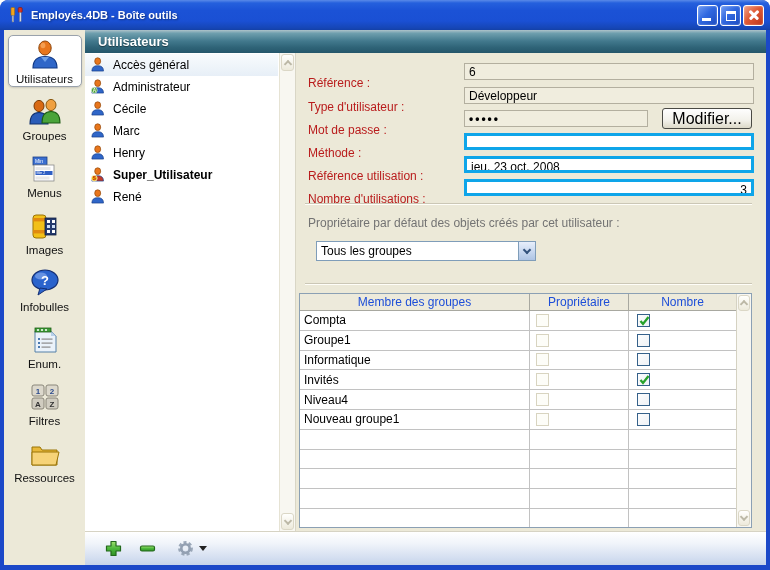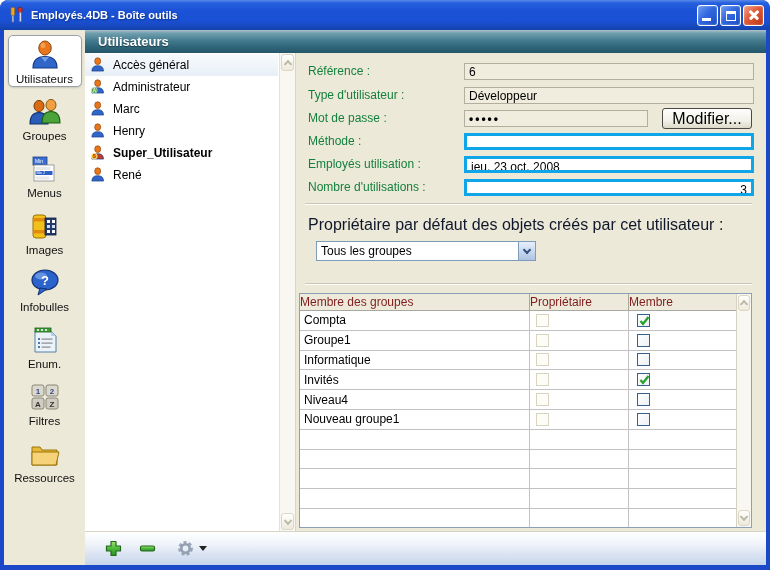--- a/index.html
+++ b/index.html
@@ -53,41 +53,41 @@
   .sbtn{position:absolute;left:1px;right:1px;height:17px;border:1px solid #dbd7c6;border-radius:3px;
     background:linear-gradient(180deg,#fffffd,#edeadb);}
   .sbtn.up{top:1px;} .sbtn.down{bottom:1px;}
   .chev{position:absolute;left:50%;top:50%;width:6px;height:6px;border-left:2px solid #bcb8a6;border-top:2px solid #bcb8a6;}
   .chev.up{transform:translate(-50%,-30%) rotate(45deg);}
   .chev.down{transform:translate(-50%,-70%) rotate(225deg);}
 
   
   .form-panel{position:absolute;left:212px;top:0;right:0;bottom:0;background:#ece9d8;}
   .frow{position:absolute;left:0;right:0;height:17px;}
-  .flabel{position:absolute;left:11px;top:0;font-size:12px;color:#15803d;line-height:17px;white-space:nowrap;}
+  .flabel{position:absolute;left:11px;top:12px;font-size:12px;color:#b91c1c;line-height:17px;white-space:nowrap;}
   .field{position:absolute;left:167px;top:0;height:17px;font-size:12px;line-height:15px;padding:1px 4px 0;
     background:#fff;border:3px solid #0ea5e9;color:#000;white-space:nowrap;overflow:hidden;}
   .field.disabled{background:#f0edde;border:1px solid #b3af9f;}
   .field.wide{width:290px;}
   .field.pw{width:184px;font-weight:bold;letter-spacing:2px;}
   .field.num{text-align:right;}
   .xp-btn{position:absolute;top:-2px;right:14px;width:90px;height:21px;background:linear-gradient(180deg,#fefefe,#f2f1ea 60%,#dcd9c8);
     border:1px solid #4a4a44;border-radius:3px;font-size:16px;color:#000;text-align:center;line-height:19px;cursor:pointer;}
   .divider{position:absolute;left:8px;right:14px;height:2px;border-top:1px solid #cbc7b6;border-bottom:1px solid #fffef8;}
-  .owner-label{position:absolute;left:11px;top:163px;font-size:16px;color:#0f172a;white-space:nowrap;}
+  .owner-label{position:absolute;left:11px;top:163px;font-size:12px;color:#737373;white-space:nowrap;}
   .combo{position:absolute;left:19px;top:188px;width:220px;height:20px;background:#fff;border:1px solid #7f9db9;cursor:pointer;}
   .combo-text{position:absolute;left:4px;top:1px;font-size:12px;line-height:17px;color:#000;}
   .combo-btn{position:absolute;right:0;top:0;bottom:0;width:17px;border-left:1px solid #7f9db9;
     background:linear-gradient(180deg,#e8effb,#c4d5ee 60%,#aec4e4);display:flex;align-items:center;justify-content:center;}
   .combo-chev{width:6px;height:6px;border-left:2px solid #33527c;border-top:2px solid #33527c;transform:rotate(225deg);margin-top:-3px;}
 
   
   .gtable{position:absolute;left:2px;top:240px;right:14px;bottom:3px;background:#fff;border:1px solid #8ba0b4;overflow:hidden;}
   .g-head{display:flex;height:17px;background:#edeadb;border-bottom:1px solid #a8a8a0;}
-  .g-head .hc{font-size:12px;color:#7f1d1d;text-align:left;line-height:17px;border-right:1px solid #a8a8a0;overflow:hidden;white-space:nowrap;}
+  .g-head .hc{font-size:12px;color:#1d4ed8;text-align:center;line-height:17px;border-right:1px solid #a8a8a0;overflow:hidden;white-space:nowrap;}
   .hc.c1{width:230px;} .hc.c2{width:99px;} .hc.c3{flex:1;margin-right:15px;border-right:none;}
   .g-body{position:absolute;left:0;top:17px;right:15px;bottom:0;text-align:center;}
   .g-row{display:flex;height:19.8px;border-bottom:1px solid #c2c2c2;}
   .g-row .c{border-right:1px solid #c2c2c2;display:flex;align-items:center;}
   .c.c1{width:230px;padding-left:4px;font-size:12px;color:#000;white-space:nowrap;overflow:hidden;}
   .c.c2{width:99px;padding-left:6px;} .c.c3{flex:1;padding-left:8px;border-right:none;}
   .cb{width:13px;height:13px;background:linear-gradient(135deg,#fdfdfd,#eef2f6);border:1px solid #35618a;position:relative;cursor:pointer;}
   .cb.dis{border-color:#d8d4c0;background:#fdfdf8;}
   .cb svg{position:absolute;left:0;top:-1px;}
   .gt-scroll{position:absolute;right:0;top:0;bottom:0;width:15px;background:#f8f7f1;border-left:1px solid #d5d2c2;}
@@ -287,20 +287,27 @@
                     <circle cx="4.6" cy="12" r="3.1" fill="#44a038" stroke="#fff" stroke-width="0.6"></circle>
                     <text x="4.6" y="13.8" font-size="5" text-anchor="middle" font-weight="bold" fill="#fffbe0" font-family="sans-serif">A</text>
                   </svg></span>
                 <span class="u-name">Administrateur</span>
               </div>
               <div class="u-row">
                 <span class="u-ic"><svg width="15" height="15" viewBox="0 0 16 16">
                     <ellipse cx="8.2" cy="4.4" rx="3.2" ry="3.6" fill="#e8761c" stroke="#8c4409" stroke-width="0.7"></ellipse>
                     <path d="M2 15 Q2 9.2 8.2 9.2 Q14.4 9.2 14.4 15 Z" fill="#2f66c8" stroke="#123a86" stroke-width="0.7"></path>
                   </svg></span>
+                <span class="u-name">Cécile</span>
+              </div>
+              <div class="u-row">
+                <span class="u-ic"><svg width="15" height="15" viewBox="0 0 16 16">
+                    <ellipse cx="8.2" cy="4.4" rx="3.2" ry="3.6" fill="#e8761c" stroke="#8c4409" stroke-width="0.7"></ellipse>
+                    <path d="M2 15 Q2 9.2 8.2 9.2 Q14.4 9.2 14.4 15 Z" fill="#2f66c8" stroke="#123a86" stroke-width="0.7"></path>
+                  </svg></span>
                 <span class="u-name">Marc</span>
               </div>
               <div class="u-row">
                 <span class="u-ic"><svg width="15" height="15" viewBox="0 0 16 16">
                     <ellipse cx="8.2" cy="4.4" rx="3.2" ry="3.6" fill="#e8761c" stroke="#8c4409" stroke-width="0.7"></ellipse>
                     <path d="M2 15 Q2 9.2 8.2 9.2 Q14.4 9.2 14.4 15 Z" fill="#2f66c8" stroke="#123a86" stroke-width="0.7"></path>
                   </svg></span>
                 <span class="u-name">Henry</span>
               </div>
               <div class="u-row bold">
@@ -343,21 +350,21 @@
           <div class="frow" style="top:57px;">
             <span class="flabel">Mot de passe :</span>
             <span class="field disabled pw">•••••</span>
             <span class="xp-btn">Modifier...</span>
           </div>
           <div class="frow" style="top:80px;">
             <span class="flabel">Méthode :</span>
             <span class="field wide"></span>
           </div>
           <div class="frow" style="top:103px;">
-            <span class="flabel">Employés utilisation :</span>
+            <span class="flabel">Référence utilisation :</span>
             <span class="field wide">jeu. 23 oct. 2008</span>
           </div>
           <div class="frow" style="top:126px;">
             <span class="flabel">Nombre d'utilisations :</span>
             <span class="field wide num">3</span>
           </div>
 
           <div class="divider" style="top:150px;"></div>
 
           <div class="owner-label">Propriétaire par défaut des objets créés par cet utilisateur :</div>
@@ -368,21 +375,21 @@
                 <span class="combo-chev"></span>
               </span>
           </div>
 
           <div class="divider" style="top:230px;"></div>
 
           <div class="gtable">
             <div class="g-head">
               <span class="hc c1">Membre des groupes</span>
               <span class="hc c2">Propriétaire</span>
-              <span class="hc c3">Membre</span>
+              <span class="hc c3">Nombre</span>
             </div>
             <div class="g-body">
                 <div class="g-row">
                   <div class="c c1">Compta</div>
                   <div class="c c2">
                     <span class="cb dis"></span>
                   </div>
                   <div class="c c3">
                     <span class="cb">
                       <svg width="13" height="14" viewBox="0 0 13 14">

